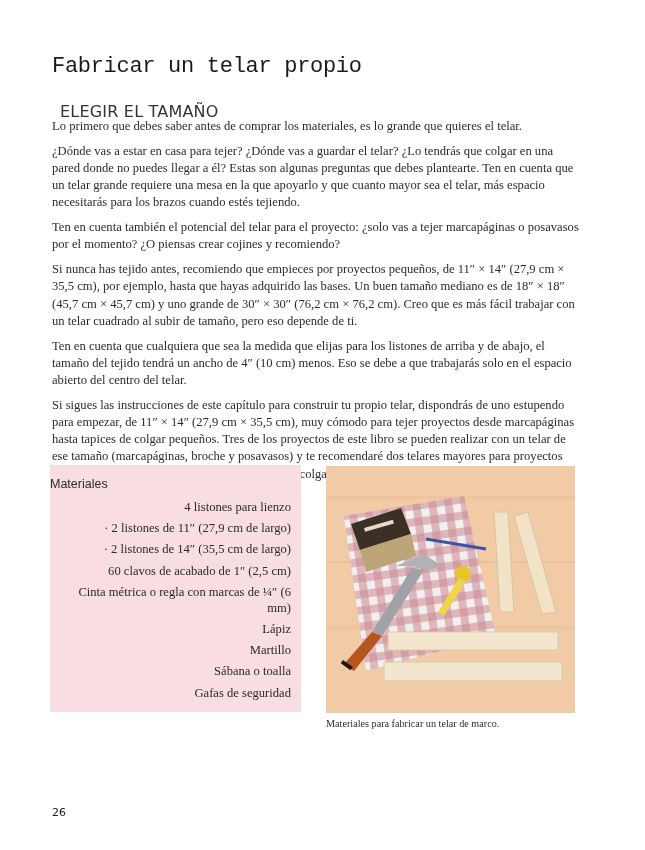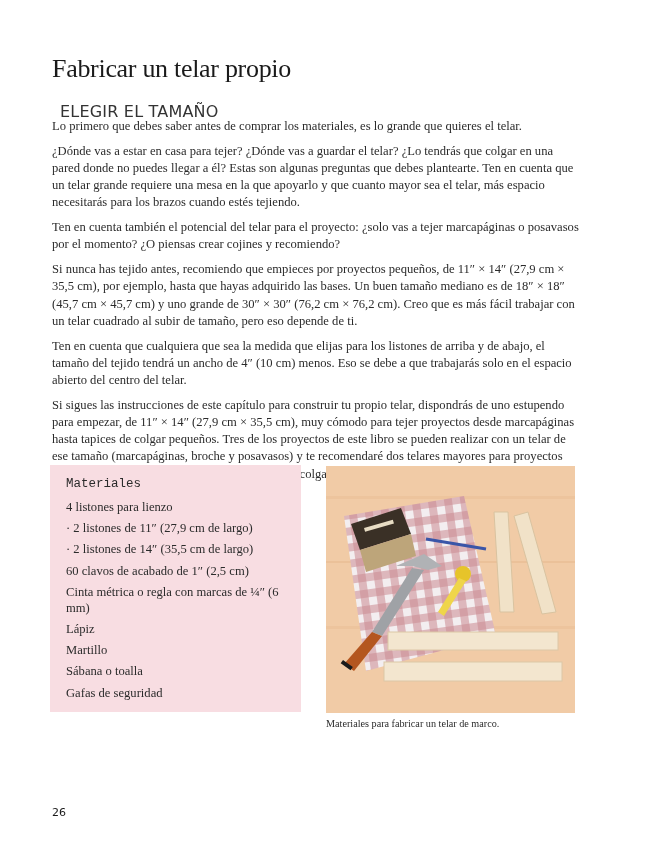--- a/index.html
+++ b/index.html
@@ -1,46 +1,46 @@
 <!DOCTYPE html>
 <html><head>
 <meta charset="utf-8">
 <style>
   html, body { margin: 0; padding: 0; background: #ffffff; }
   body { width: 645px; height: 850px; position: relative; overflow: hidden; }
   .page { position: absolute; left: 0; top: 0; width: 645px; height: 850px; background: #fff; }
   .title {
     position: absolute; left: 52px; top: 54px;
-    font-family: Liberation Serif, serif; font-size: 26px; color: #1a1a1a;
+    font-family: Liberation Mono, monospace; font-size: 22px; color: #1a1a1a;
     letter-spacing: -0.3px; margin: 0; font-weight: normal;
   }
   .subtitle {
     position: absolute; left: 52px; top: 94px;
     font-family: "DejaVu Sans", sans-serif; font-size: 16px; color: #333;
     font-weight: normal; margin: 8px; letter-spacing: 0.2px;
   }
   .body-text {
     position: absolute; left: 52px; top: 118px; width: 530px;
     font-family: "Liberation Serif", serif; font-size: 12.6px; line-height: 17.2px; color: #2b2b2b;
   }
   .body-text p { margin: 0 0 7.6px 0; }
   .materials-box {
     position: absolute; left: 50px; top: 465px; width: 251px; height: 247px;
     background: #f8dde2;
   }
   .materials-title {
-    position: absolute; left: 16px; top: 12px;
-    font-family: Liberation Mono, monospace; font-size: 12.5px; color: #2b2b2b;
+    position: absolute; left: 0; top: 12px;
+    font-family: Liberation Sans, sans-serif; font-size: 12.5px; color: #2b2b2b;
   }
   .materials-list {
     position: absolute; left: 16px; top: 34px; width: 225px;
     list-style: none; margin: 0; padding: 0;
     font-family: "Liberation Serif", serif; font-size: 12.6px; line-height: 16px; color: #2b2b2b;
   }
-  .materials-list li { margin: 0 0 5.2px 0; }
+  .materials-list li { margin: 0 0 5.2px 0; text-align: right; }
   .photo {
     position: absolute; left: 326px; top: 466px; width: 249px; height: 247px; overflow: hidden;
     background: linear-gradient(180deg, #f2cfac 0%, #efc7a2 30%, #f4d6b6 60%, #eec59f 100%);
   }
   .caption {
     position: absolute; left: 326px; top: 718px;
     font-family: "Liberation Serif", serif; font-size: 10.2px; color: #2b2b2b;
   }
   .page-number {
     position: absolute; left: 52px; top: 806px;

